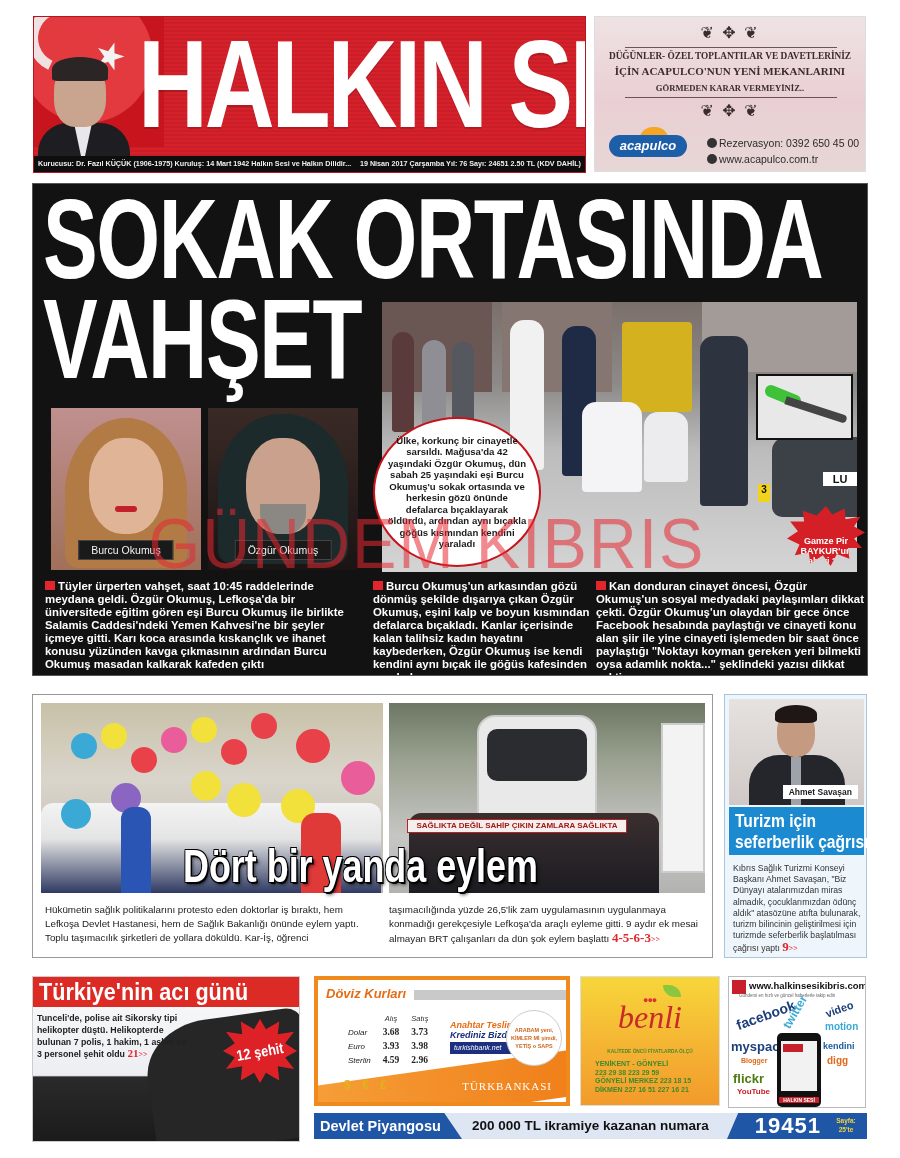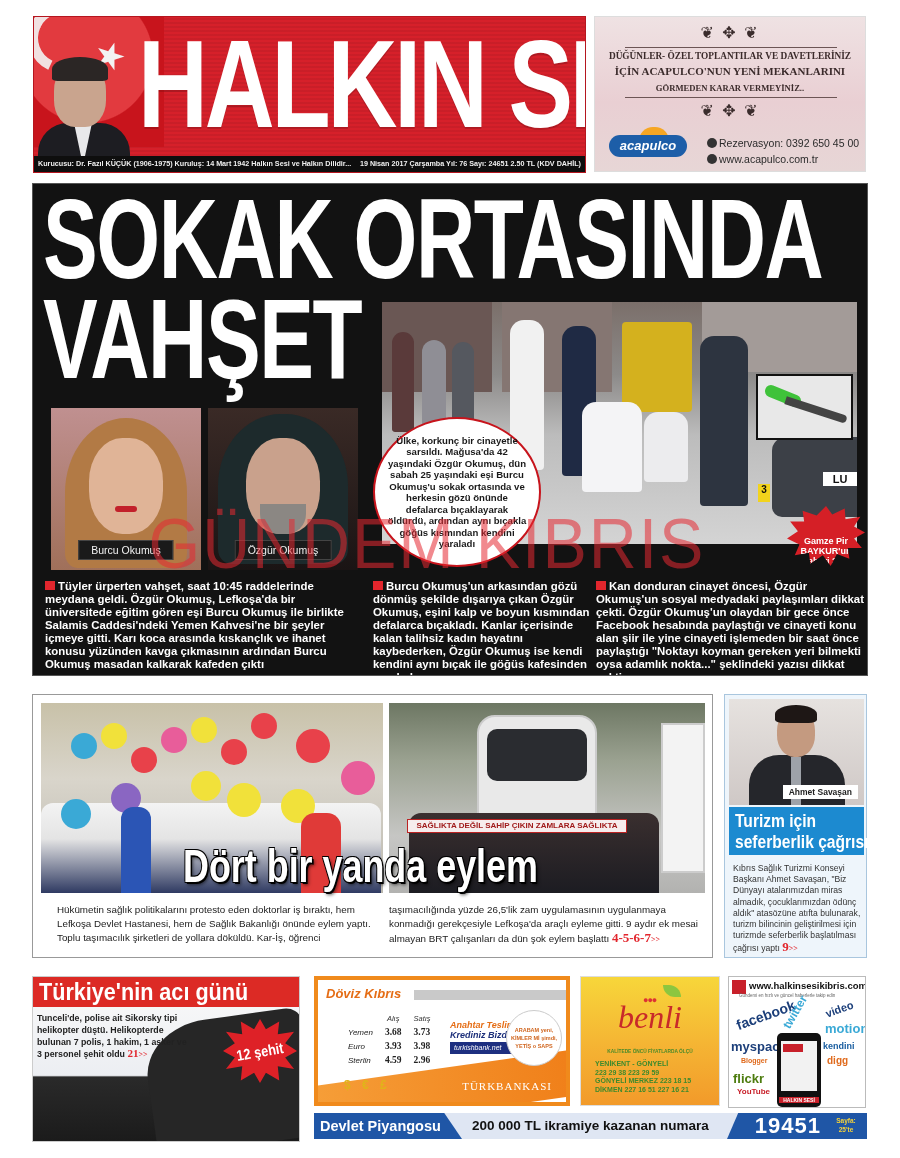--- a/index.html
+++ b/index.html
@@ -27,21 +27,21 @@
   .ad-acapulco .rule { position: absolute; left: 30px; width: 212px; height: 1px; background: #6c5555; }
   .aca-logo { position: absolute; left: 14px; top: 118px; width: 78px; height: 22px; border-radius: 12px; background: #1d5ea8; color: #fff; font-weight: 700; font-style: italic; font-size: 13px; text-align: center; line-height: 22px; }
   .aca-sun { position: absolute; left: 44px; top: 110px; width: 30px; height: 14px; border-radius: 15px 15px 0 0; background: #f6a623; }
   .aca-contact { position: absolute; left: 112px; font-size: 10.5px; color: #2b2b2b; white-space: nowrap; }
   .aca-contact .ic { display: inline-block; width: 10px; height: 10px; border-radius: 50%; background: #333; margin-right: 2px; vertical-align: -1px; }
 
   
   .main-story { position: absolute; left: 32px; top: 183px; width: 836px; height: 493px; background: #121212; border: 1px solid #555; overflow: hidden; }
   .headline1 { position: absolute; left: 10px; top: -4px; width: 820px; color: #fff; font-weight: 700; font-size: 114px; line-height: 118px; letter-spacing: -2px; transform: scaleX(0.72); transform-origin: left center; white-space: nowrap; }
   .headline2 { position: absolute; left: 10px; top: 96px; color: #fff; font-weight: 700; font-size: 114px; line-height: 118px; letter-spacing: -2px; transform: scaleX(0.72); transform-origin: left center; white-space: nowrap; }
-  .scene-photo { position: absolute; left: 349px; top: 118px; width: 475px; height: 242px; background: linear-gradient(180deg,#7b6f6a 0%,#8c8a89 30%,#bcbcbc 55%,#d4d4d4 100%); overflow: hidden; }
+  .scene-photo { position: absolute; left: 349px; top: 118px; width: 475px; height: 270px; background: linear-gradient(180deg,#7b6f6a 0%,#8c8a89 30%,#bcbcbc 55%,#d4d4d4 100%); overflow: hidden; }
   .scene-photo .bld { position: absolute; top: 0; height: 90px; background: #5a4e4a; }
   .scene-photo .person { position: absolute; border-radius: 14px 14px 4px 4px; }
   .scene-photo .digger { position: absolute; left: 240px; top: 20px; width: 70px; height: 90px; background: #d4b11e; border-radius: 4px; }
   .scene-photo .car { position: absolute; right: 0; top: 135px; width: 85px; height: 80px; background: #3c4047; border-radius: 14px 0 0 10px; }
   .plate { position: absolute; right: 0; top: 170px; width: 34px; height: 14px; background: #fff; color: #111; font-weight: 700; font-size: 11px; line-height: 14px; text-align: center; }
   .knife-box { position: absolute; right: 4px; top: 72px; width: 97px; height: 66px; background: #e8e8e8; border: 2px solid #111; overflow: hidden; }
   .knife-box .blade { position: absolute; left: 26px; top: 30px; width: 64px; height: 8px; background: #444; transform: rotate(18deg); border-radius: 0 6px 6px 0; }
   .knife-box .handle { position: absolute; left: 6px; top: 14px; width: 38px; height: 12px; background: #3fc23a; transform: rotate(22deg); border-radius: 6px; }
   .portrait { position: absolute; top: 224px; width: 150px; height: 162px; overflow: hidden; }
   .portrait .face { position: absolute; left: 38px; top: 30px; width: 74px; height: 96px; border-radius: 45%; }
@@ -243,22 +243,22 @@
   </div>
   <div class="photo-bus">
     <div class="bus-front">
         <div class="win"></div>
       </div>
     <div class="bus-side"></div>
     <div class="crowd" style="left:20px;width:250px;height:80px;background:linear-gradient(180deg,#3a2f2f,#1c1c22);"></div>
     <div class="banner">SAĞLIKTA DEĞİL SAHİP ÇIKIN ZAMLARA SAĞLIKTA</div>
   </div>
   <h2 class="eylem-headline">Dört bir yanda eylem</h2>
-  <p class="eylem-col" style="left:12px; width:330px;margin-left:12px;">Hükümetin sağlık politikalarını protesto eden doktorlar iş bıraktı, hem Lefkoşa Devlet Hastanesi, hem de Sağlık Bakanlığı önünde eylem yaptı. Toplu taşımacılık şirketleri de yollara döküldü. Kar-İş, öğrenci</p>
-  <p class="eylem-col" style="left:356px; width:318px;"><span>taşımacılığında yüzde 26,5'lik zam uygulamasının uygulanmaya konmadığı gerekçesiyle Lefkoşa'da araçlı eyleme gitti. 9 aydır ek mesai almayan BRT çalışanları da dün şok eylem başlattı</span> <span class="page-ref"><span>4-5-6-7</span><span class="page-ref-small">&gt;&gt;</span></span></p>
+  <p class="eylem-col" style="left:12px; width:330px;">Hükümetin sağlık politikalarını protesto eden doktorlar iş bıraktı, hem Lefkoşa Devlet Hastanesi, hem de Sağlık Bakanlığı önünde eylem yaptı. Toplu taşımacılık şirketleri de yollara döküldü. Kar-İş, öğrenci</p>
+  <p class="eylem-col" style="left:356px; width:318px;"><span>taşımacılığında yüzde 26,5'lik zam uygulamasının uygulanmaya konmadığı gerekçesiyle Lefkoşa'da araçlı eyleme gitti. 9 aydır ek mesai almayan BRT çalışanları da dün şok eylem başlattı</span> <span class="page-ref"><span>4-5-6-3</span><span class="page-ref-small">&gt;&gt;</span></span></p>
 </section>
 
 <aside class="sidebar">
   <div class="side-photo">
     <div class="suit"></div>
       <div class="tie"></div>
       <div class="head"></div>
       <div class="hair"></div>
     <div class="side-name">Ahmet Savaşan</div>
   </div>
@@ -273,33 +273,33 @@
   <div class="wreck"></div>
   <h3 class="turkey-title"><span>Türkiye'nin acı günü</span></h3>
   <p class="turkey-text"><span>Tunceli'de, polise ait Sikorsky tipi helikopter düştü. Helikopterde bulunan 7 polis, 1 hakim, 1 asker ve 3 personel şehit oldu</span> <span class="page-ref" style="font-size:11px;"><span>21</span><span class="page-ref-small">&gt;&gt;</span></span></p>
   <div class="sehit-burst">
       <span>12 şehit</span>
     </div>
 </section>
 
 <aside class="fx-box">
   <div class="band"></div>
-  <div class="fx-title">Döviz Kıbrıs</div>
+  <div class="fx-title">Döviz Kurları</div>
   <div class="fx-stripe"></div>
   <table class="fx-table">
     <thead>
         <tr>
           <th></th>
           <th>Alış</th>
           <th>Satış</th>
         </tr>
       </thead>
     <tbody>
       <tr>
-          <td class="cur">Yemen</td>
+          <td class="cur">Dolar</td>
           <td class="num">3.68</td>
           <td class="num">3.73</td>
         </tr>
       <tr>
           <td class="cur">Euro</td>
           <td class="num">3.93</td>
           <td class="num">3.98</td>
         </tr>
       <tr>
           <td class="cur">Sterlin</td>
@@ -333,21 +333,21 @@
 
 <aside class="web-box">
   <div class="badge"></div>
   <div class="url">www.halkinsesikibris.com</div>
   <div class="sub">Gündemi en hızlı ve güncel haberlerle takip edin</div>
   <div class="cloud" style="left:6px;top:30px;font-size:14px;transform:rotate(-20deg);">facebook</div>
   <div class="cloud" style="left:48px;top:28px;font-size:12px;color:#3aa9d6;transform:rotate(-60deg);">twitter</div>
   <div class="cloud" style="left:2px;top:62px;font-size:13px;">myspace</div>
   <div class="cloud" style="left:4px;top:94px;font-size:13px;color:#4d7c0f;">flickr</div>
   <div class="cloud" style="left:96px;top:26px;font-size:11px;transform:rotate(-20deg);">video</div>
-  <div class="cloud" style="left:96px;top:44px;font-size:13px;color:#3aa9d6;">motion</div>
+  <div class="cloud" style="left:96px;top:44px;font-size:10px;color:#3aa9d6;">motion</div>
   <div class="cloud" style="left:94px;top:64px;font-size:9px;color:#1a5ea0;">kendini</div>
   <div class="cloud" style="left:98px;top:78px;font-size:10px;color:#e06a1c;">digg</div>
   <div class="cloud" style="left:8px;top:110px;font-size:8px;color:#c8202a;">YouTube</div>
   <div class="cloud" style="left:12px;top:80px;font-size:7px;color:#e06a1c;">Blogger</div>
   <div class="phone">
     <div class="scr">
         <i></i>
       </div>
     <div class="lbl">HALKIN SESİ</div>
   </div>

